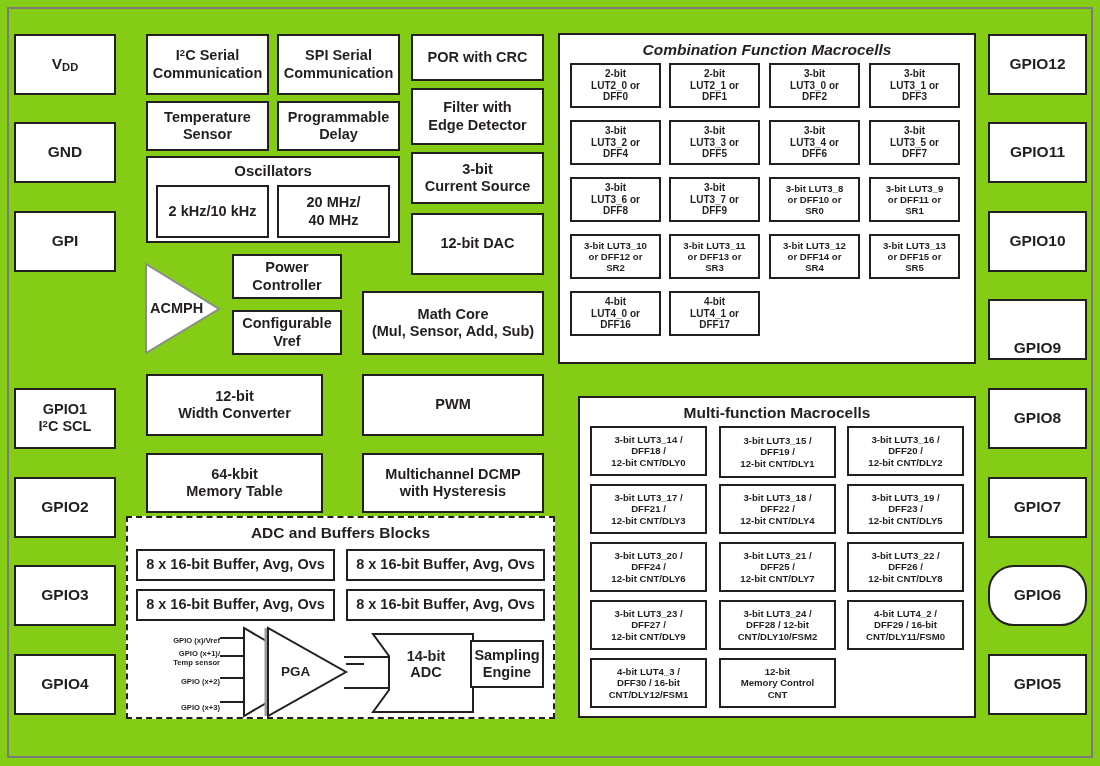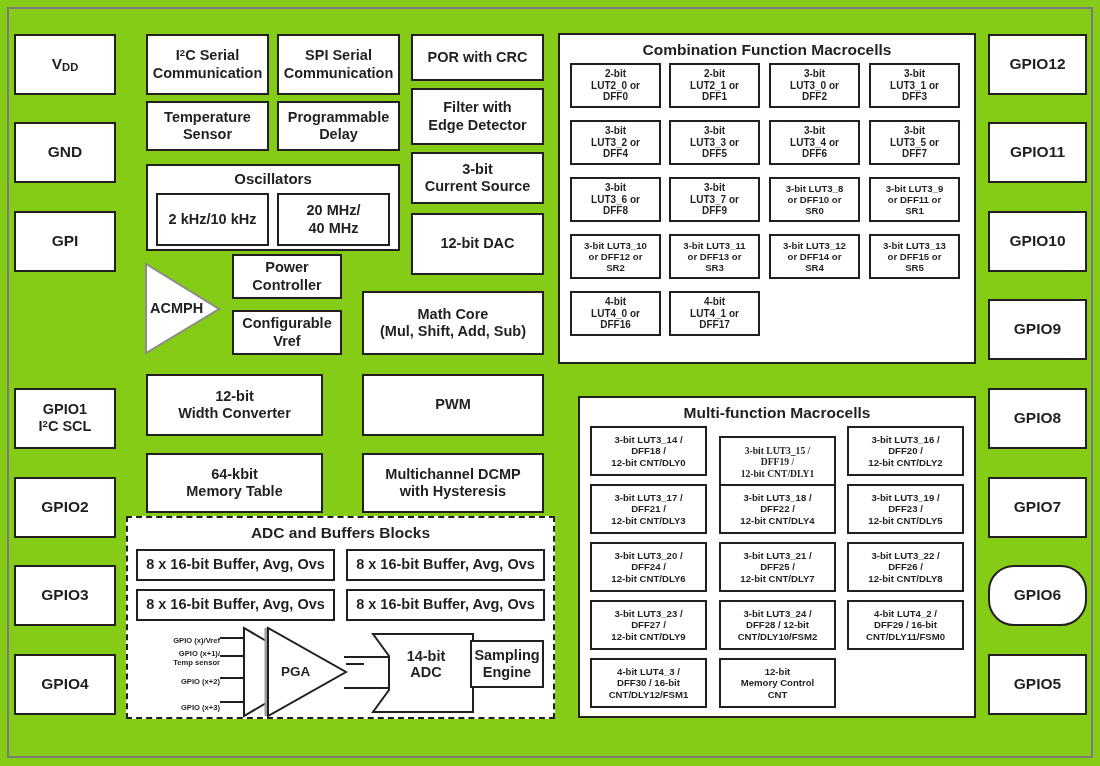--- a/index.html
+++ b/index.html
@@ -132,21 +132,21 @@
 
   <div class="box f16" style="left:988px;top:34px;width:99px;height:61px;">
     <span>GPIO12</span>
   </div>
   <div class="box f16" style="left:988px;top:122px;width:99px;height:61px;">
     <span>GPIO11</span>
   </div>
   <div class="box f16" style="left:988px;top:211px;width:99px;height:61px;">
     <span>GPIO10</span>
   </div>
-  <div class="box f16" style="left:988px;top:299px;width:99px;height:61px;">
+  <div class="box f16" style="left:988px;top:299px;width:99px;height:61px;align-items:flex-end;">
     <span>GPIO9</span>
   </div>
   <div class="box f16" style="left:988px;top:388px;width:99px;height:61px;">
     <span>GPIO8</span>
   </div>
   <div class="box f16" style="left:988px;top:477px;width:99px;height:61px;">
     <span>GPIO7</span>
   </div>
   <div class="box f16" style="left:988px;top:565px;width:99px;height:61px;border-radius:26px;">
     <span>GPIO6</span>
@@ -187,21 +187,21 @@
     </span>
   </div>
 
   <div class="box f15" style="left:411px;top:88px;width:133px;height:57px;">
     <span>
       <span class="twoline">Filter with</span>
       <span class="twoline">Edge Detector</span>
     </span>
   </div>
 
-  <div class="box" style="left:146px;top:156px;width:254px;height:87px;display:block;margin-top:8px;">
+  <div class="box" style="left:146px;top:156px;width:254px;height:87px;display:block;">
     <div class="group-title" style="top:4px;font-size:15px;">Oscillators</div>
     <div class="box f15" style="left:8px;top:27px;width:113px;height:53px;">
       <span>2 kHz/10 kHz</span>
     </div>
     <div class="box f15" style="left:129px;top:27px;width:113px;height:53px;">
       <span>
         <span class="twoline">20 MHz/</span>
         <span class="twoline">40 MHz</span>
       </span>
     </div>
@@ -233,21 +233,21 @@
   <div class="box f15" style="left:232px;top:310px;width:110px;height:45px;">
     <span>
       <span class="twoline">Configurable</span>
       <span class="twoline">Vref</span>
     </span>
   </div>
 
   <div class="box f15" style="left:362px;top:291px;width:182px;height:64px;">
     <span>
       <span class="twoline">Math Core</span>
-      <span class="twoline">(Mul, Shift, Add, Sub)</span>
+      <span class="twoline">(Mul, Sensor, Add, Sub)</span>
     </span>
   </div>
 
   <div class="box f15" style="left:146px;top:374px;width:177px;height:62px;">
     <span>
       <span class="twoline">12-bit</span>
       <span class="twoline">Width Converter</span>
     </span>
   </div>
 
@@ -263,21 +263,21 @@
   </div>
 
   <div class="box f15" style="left:362px;top:453px;width:182px;height:60px;">
     <span>
       <span class="twoline">Multichannel DCMP</span>
       <span class="twoline">with Hysteresis</span>
     </span>
   </div>
 
   <div class="group" style="left:558px;top:33px;width:418px;height:331px;">
-    <div class="group-title" style="top:6px;">Combination Function Macrocells</div>
+    <div class="group-title" style="top:6px;font-style:italic;">Combination Function Macrocells</div>
   </div>
 
   <div class="box f11" style="left:570px;top:63px;width:91px;height:45px;">
     <span>
       <span class="twoline">2-bit</span>
       <span class="twoline">LUT2_0 or</span>
       <span class="twoline">DFF0</span>
     </span>
   </div>
   <div class="box f11" style="left:669px;top:63px;width:91px;height:45px;">
@@ -408,21 +408,21 @@
     <div class="group-title" style="top:6px;">Multi-function Macrocells</div>
   </div>
 
   <div class="box f10" style="left:590px;top:426px;width:117px;height:50px;">
     <span>
       <span class="twoline">3-bit LUT3_14 /</span>
       <span class="twoline">DFF18 /</span>
       <span class="twoline">12-bit CNT/DLY0</span>
     </span>
   </div>
-  <div class="box f10" style="left:719px;top:436px;width:117px;height:52px;font-family:Liberation Serif, serif;">
+  <div class="box f10" style="left:719px;top:426px;width:117px;height:52px;">
     <span>
       <span class="twoline">3-bit LUT3_15 /</span>
       <span class="twoline">DFF19 /</span>
       <span class="twoline">12-bit CNT/DLY1</span>
     </span>
   </div>
   <div class="box f10" style="left:847px;top:426px;width:117px;height:50px;">
     <span>
       <span class="twoline">3-bit LUT3_16 /</span>
       <span class="twoline">DFF20 /</span>

